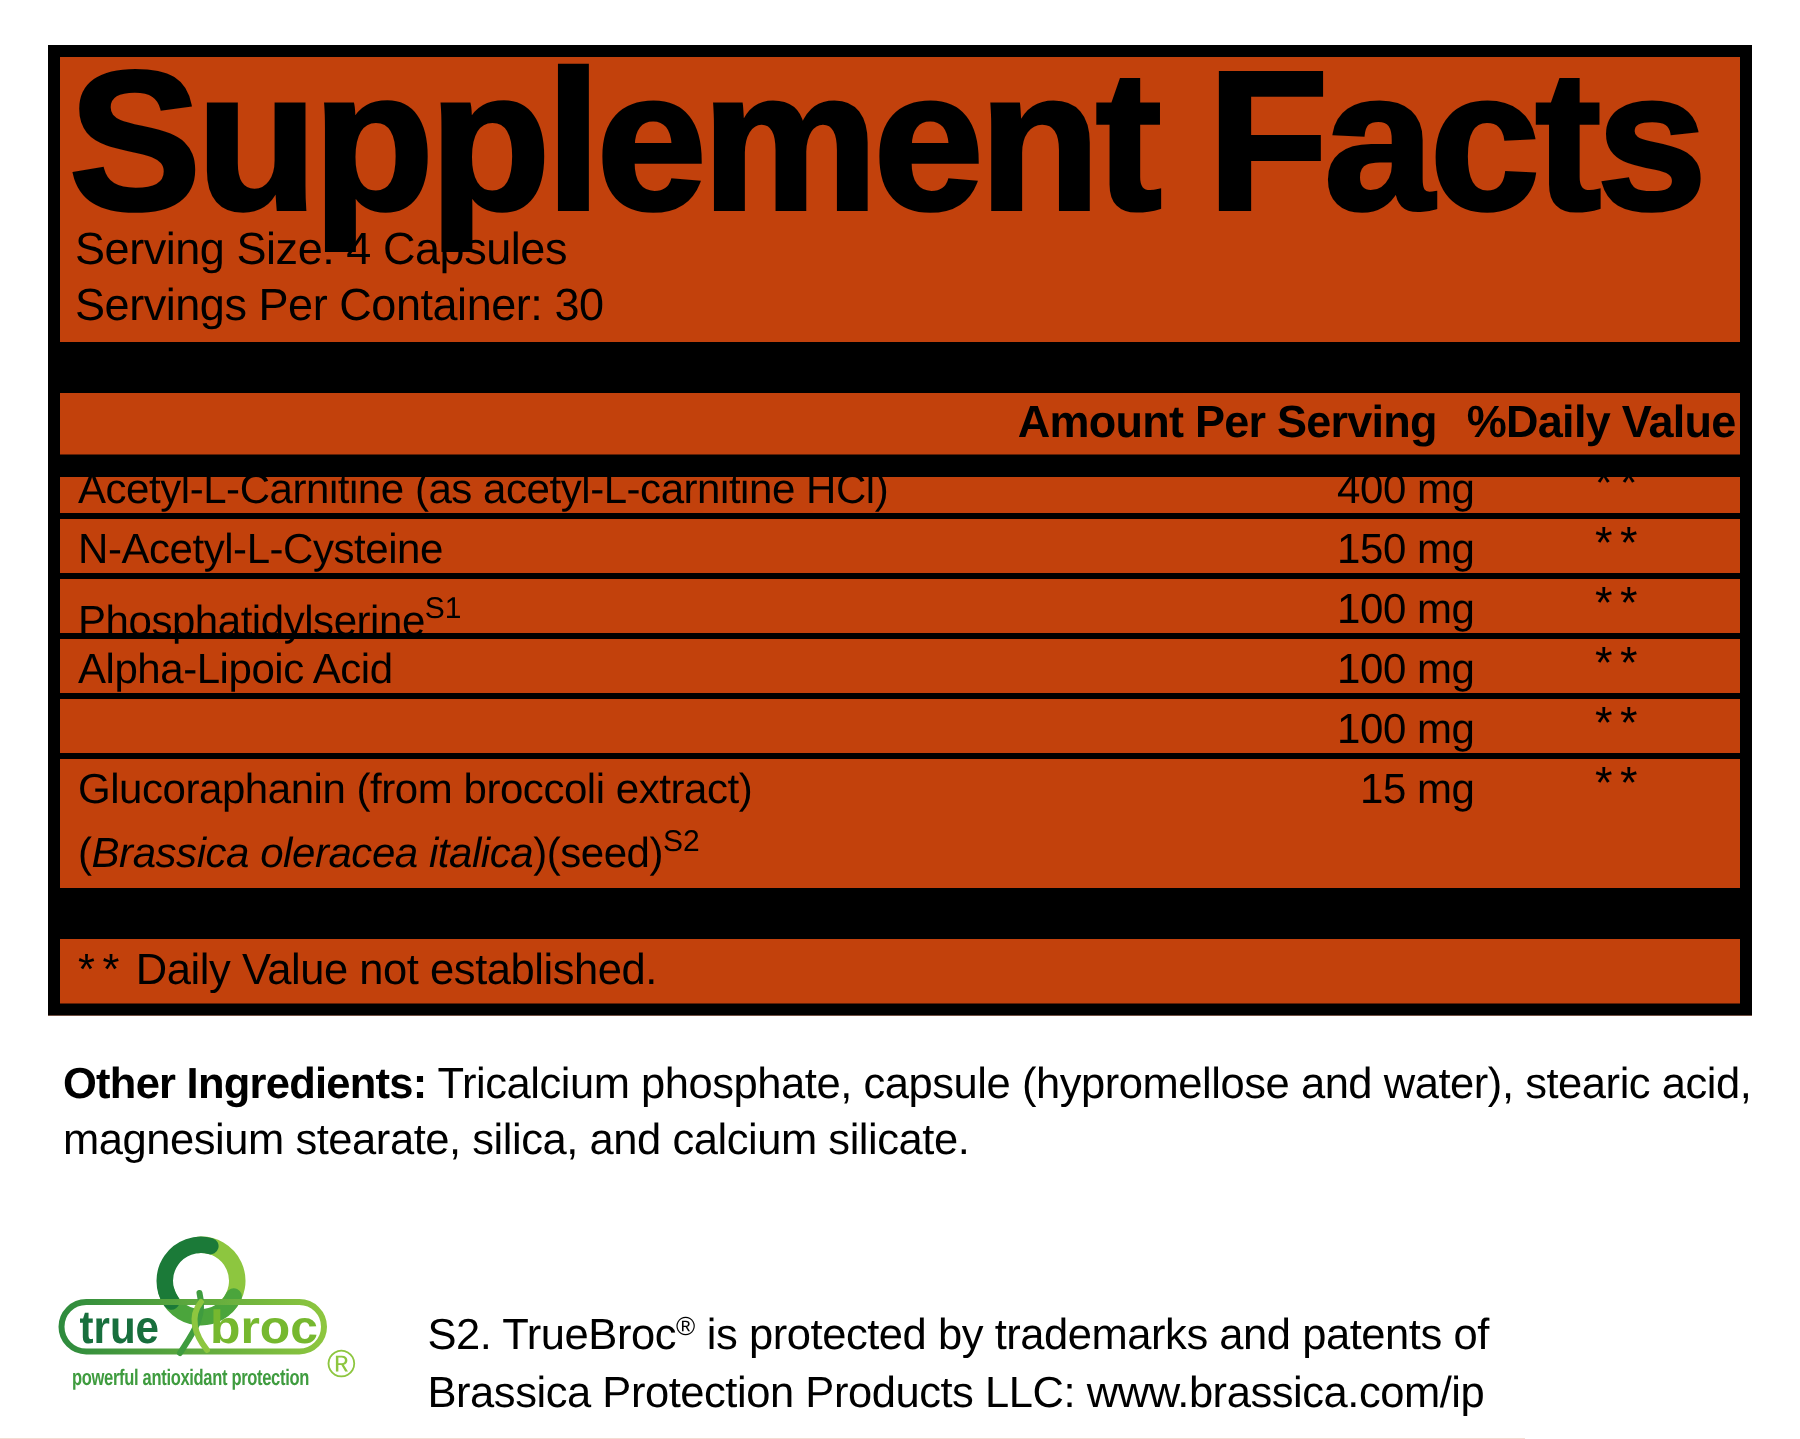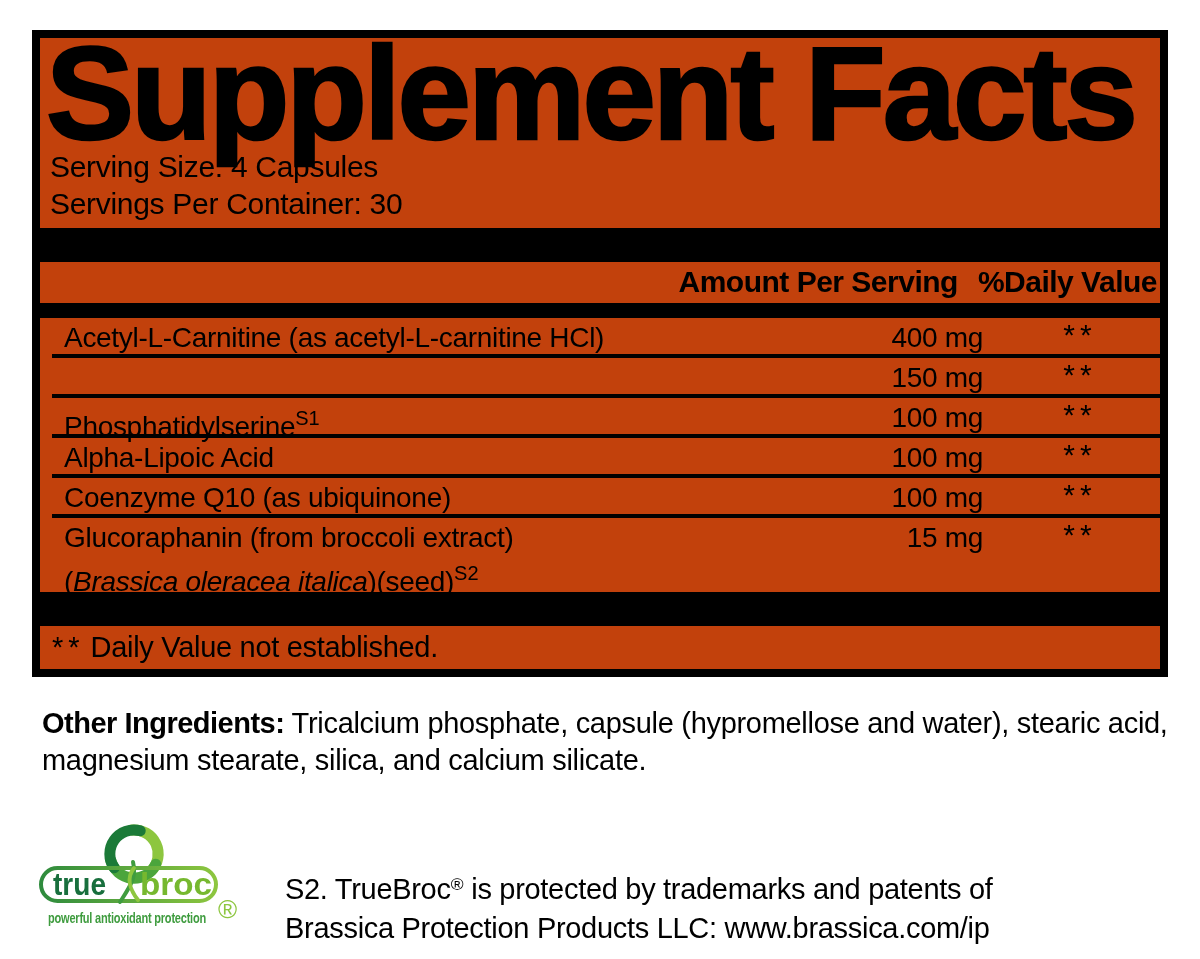--- a/index.html
+++ b/index.html
@@ -21,21 +21,21 @@
   .serving-count{top:149px;}
   .bar{position:absolute;left:0;right:0;background:#000;}
   .bar-thick-top{top:190px;height:34px;}
   .bar-thin{top:265px;height:15px;}
   .bar-thick-bottom{top:554px;height:34px;}
   .col-header{
     position:absolute;top:224px;left:0;right:3px;height:40px;
     display:flex;justify-content:flex-end;align-items:center;gap:20px;
     font-weight:bold;font-size:30px;letter-spacing:-0.5px;
   }
-  .rows{position:absolute;top:280px;left:0;right:0;margin-left:12px;}
+  .rows{position:absolute;top:268px;left:0;right:0;}
   .row{
     position:relative;height:40px;box-sizing:border-box;
     border-bottom:4px solid #000;padding:4px 0 0 12px;
     font-size:28px;line-height:32px;
   }
   .row.last{height:76px;border-bottom:none;}
   .row .amount{position:absolute;right:177px;top:4px;white-space:nowrap;}
   .row .dv{
     position:absolute;right:18px;top:1px;width:124px;text-align:center;
     letter-spacing:5px;font-size:30px;
@@ -81,38 +81,38 @@
 
     <div class="rows">
 
       <div class="row">
         <span>Acetyl-L-Carnitine (as acetyl-L-carnitine HCl)</span>
         <span class="amount">400 mg</span>
         <span class="dv">**</span>
       </div>
 
       <div class="row">
+        <span>N-Acetyl-L-Cysteine</span>
         <span class="amount">150 mg</span>
         <span class="dv">**</span>
       </div>
 
       <div class="row">
         <span>Phosphatidylserine</span><span class="ing-sup">S1</span>
         <span class="amount">100 mg</span>
         <span class="dv">**</span>
       </div>
 
       <div class="row">
         <span>Alpha-Lipoic Acid</span>
         <span class="amount">100 mg</span>
         <span class="dv">**</span>
       </div>
 
       <div class="row">
-        <span>Coenzyme Q10 (as ubiquinone)</span>
         <span class="amount">100 mg</span>
         <span class="dv">**</span>
       </div>
 
       <div class="row last">
         <span>Glucoraphanin (from broccoli extract)</span>
         <span class="amount">15 mg</span>
         <span class="dv">**</span>
         <span class="row-line2"><span>(</span><span class="latin">Brassica oleracea italica</span><span>)(seed)</span><span class="ing-sup">S2</span></span>
       </div>

